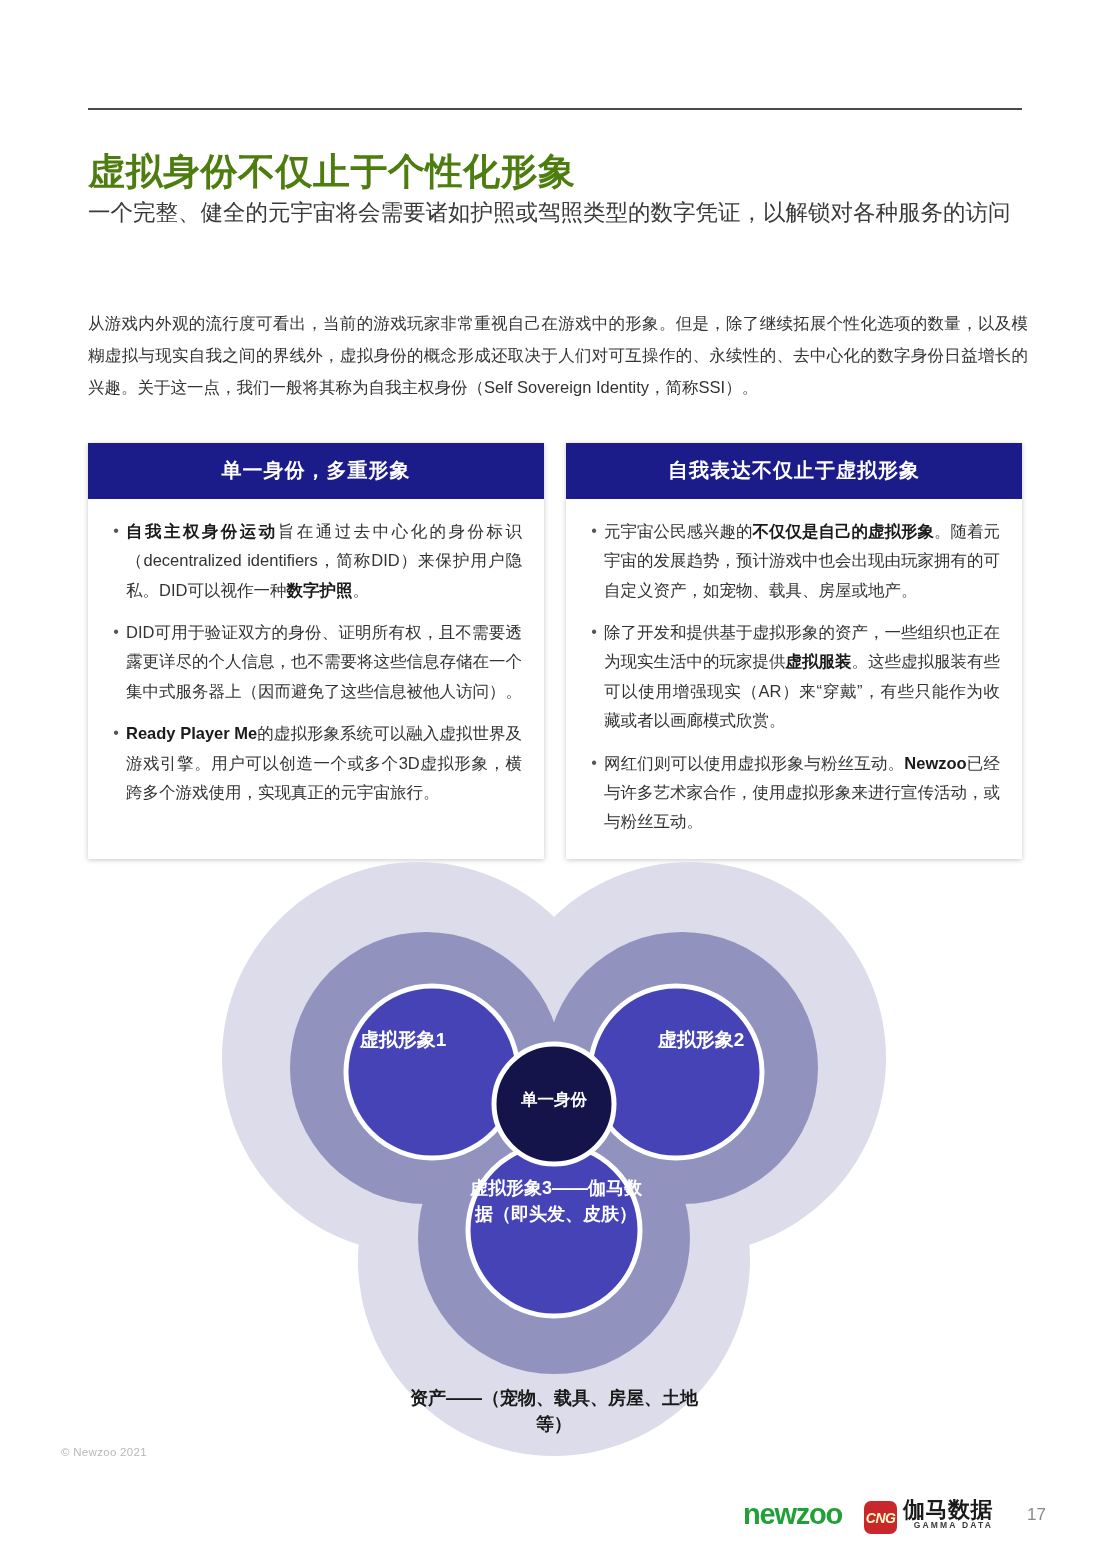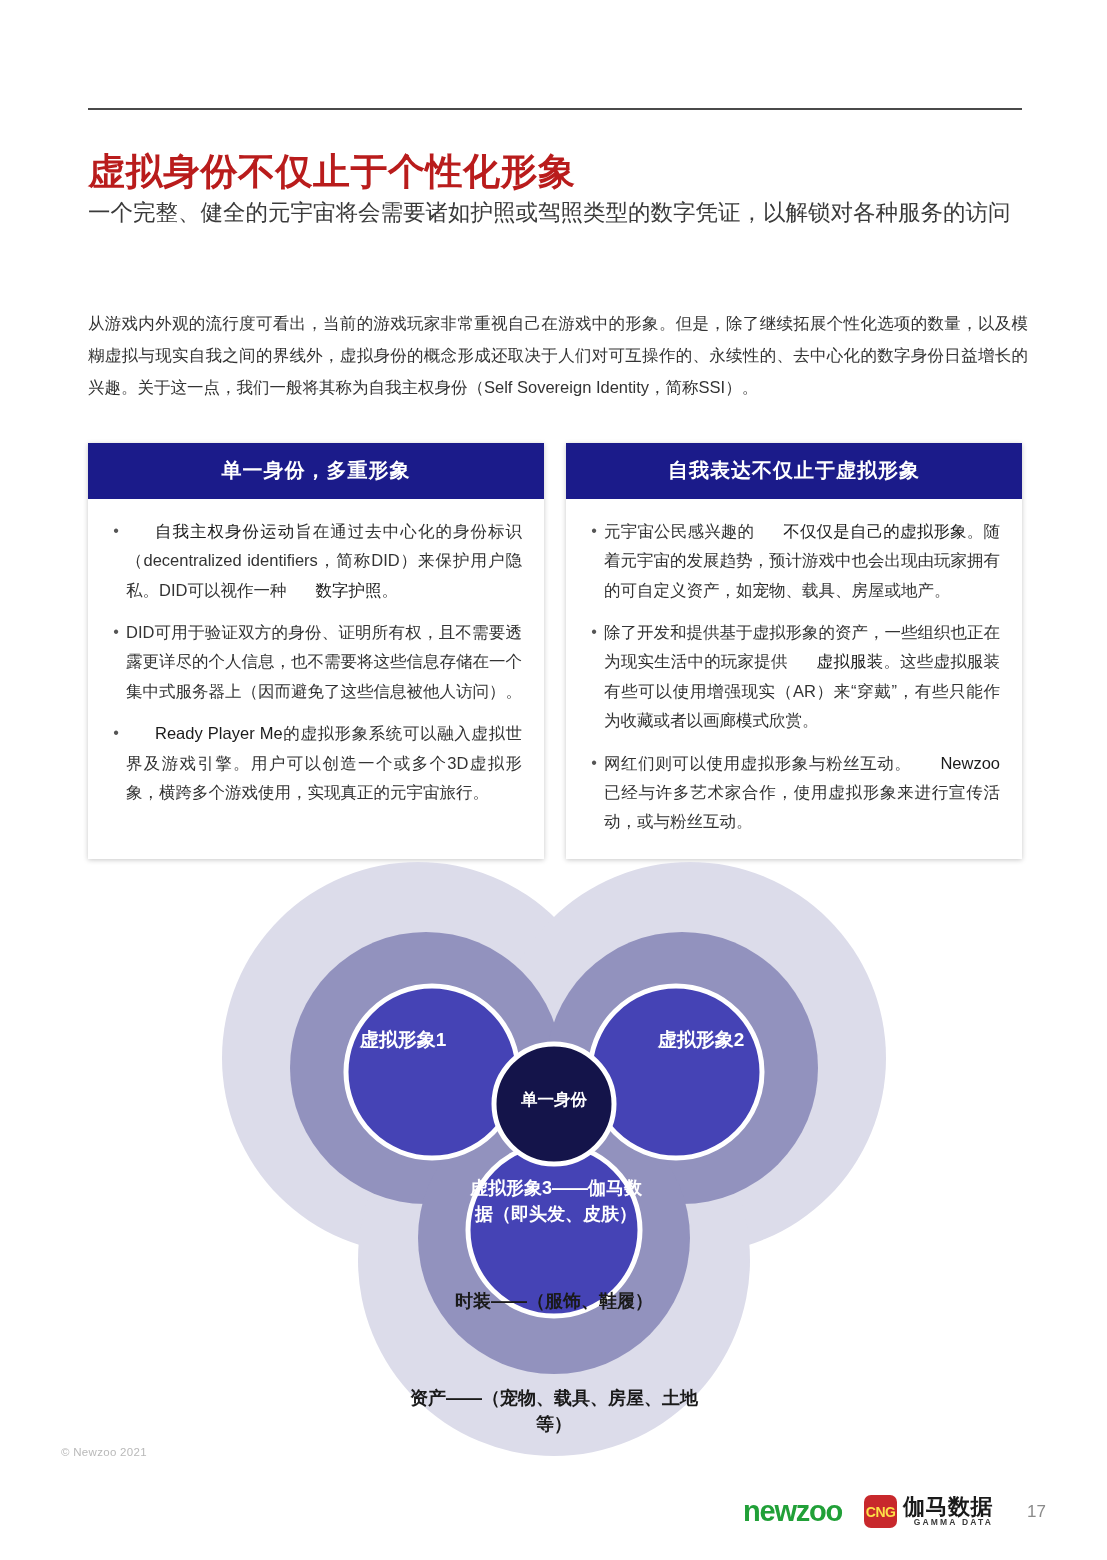--- a/index.html
+++ b/index.html
@@ -31,21 +31,21 @@
 
   
   .page-title {
     position: absolute;
     left: 88px;
     top: 124px;
     width: 940px;
     font-size: 37px;
     font-weight: bold;
     letter-spacing: 0.5px;
-    color: #b91c1c;
+    color: #4d7c0f;
     line-height: 1.25;
   }
   .page-subtitle {
     position: absolute;
     left: 88px;
     top: 196px;
     width: 938px;
     font-size: 22.5px;
     font-weight: 400;
     color: #3a3a3a;
@@ -104,21 +104,21 @@
     color: #555555;
     text-align: center;
   }
   .bullet-text {
     flex: 1 1 auto;
     font-size: 16.5px;
     line-height: 1.78;
     color: #333333;
     text-align: justify;
   }
-  .bullet-text b { font-weight: normal; color: #1a1a1a; margin-left: 29px; }
+  .bullet-text b { font-weight: bold; color: #1a1a1a; }
 
   
   .venn {
     position: absolute;
     left: 222px;
     top: 846px;
     width: 664px;
     height: 630px;
   }
   .venn svg { display: block; }
@@ -187,27 +187,29 @@
   .logo-gamma {
     display: flex;
     align-items: center;
     gap: 6px;
   }
   .logo-cng-mark {
     width: 33px;
     height: 33px;
     border-radius: 7px;
     background: #c8282c;
-    color: #fde047;
+    color: #fef9c3;
     font-size: 14px;
     font-weight: bold;
+    font-style: italic;
     display: flex;
     align-items: center;
     justify-content: center;
     letter-spacing: -0.5px;
+    margin-top: 6px;
   }
   .logo-gamma-text {
     display: flex;
     flex-direction: column;
     justify-content: center;
     align-items: flex-end;
   }
   .logo-gamma-cn {
     font-size: 22px;
     font-weight: bold;
@@ -297,21 +299,20 @@
       <circle stroke-width="5" cx="332" cy="384" r="86" fill="#4543b5" stroke="#ffffff"></circle>
 
       <circle stroke-width="5" cx="332" cy="258" r="60" fill="#14144a" stroke="#ffffff"></circle>
     </svg>
 
     <div class="circle-label lbl-av1">虚拟形象1</div>
     <div class="circle-label lbl-av2">虚拟形象2</div>
     <div class="circle-label lbl-core">单一身份</div>
     <div class="circle-label lbl-av3">虚拟形象3——伽马数据（即头发、皮肤）</div>
 
-    <div class="venn-outer-label lbl-fashion">时装——（服饰、鞋履）</div>
     <div class="venn-outer-label lbl-assets">资产——（宠物、载具、房屋、土地等）</div>
   </div>
 
   <div class="footer-copy">© Newzoo 2021</div>
 
   <div class="footer-logos">
     <div class="logo-newzoo">newzoo</div>
     <div class="logo-gamma">
       <div class="logo-cng-mark">CNG</div>
       <div class="logo-gamma-text">

